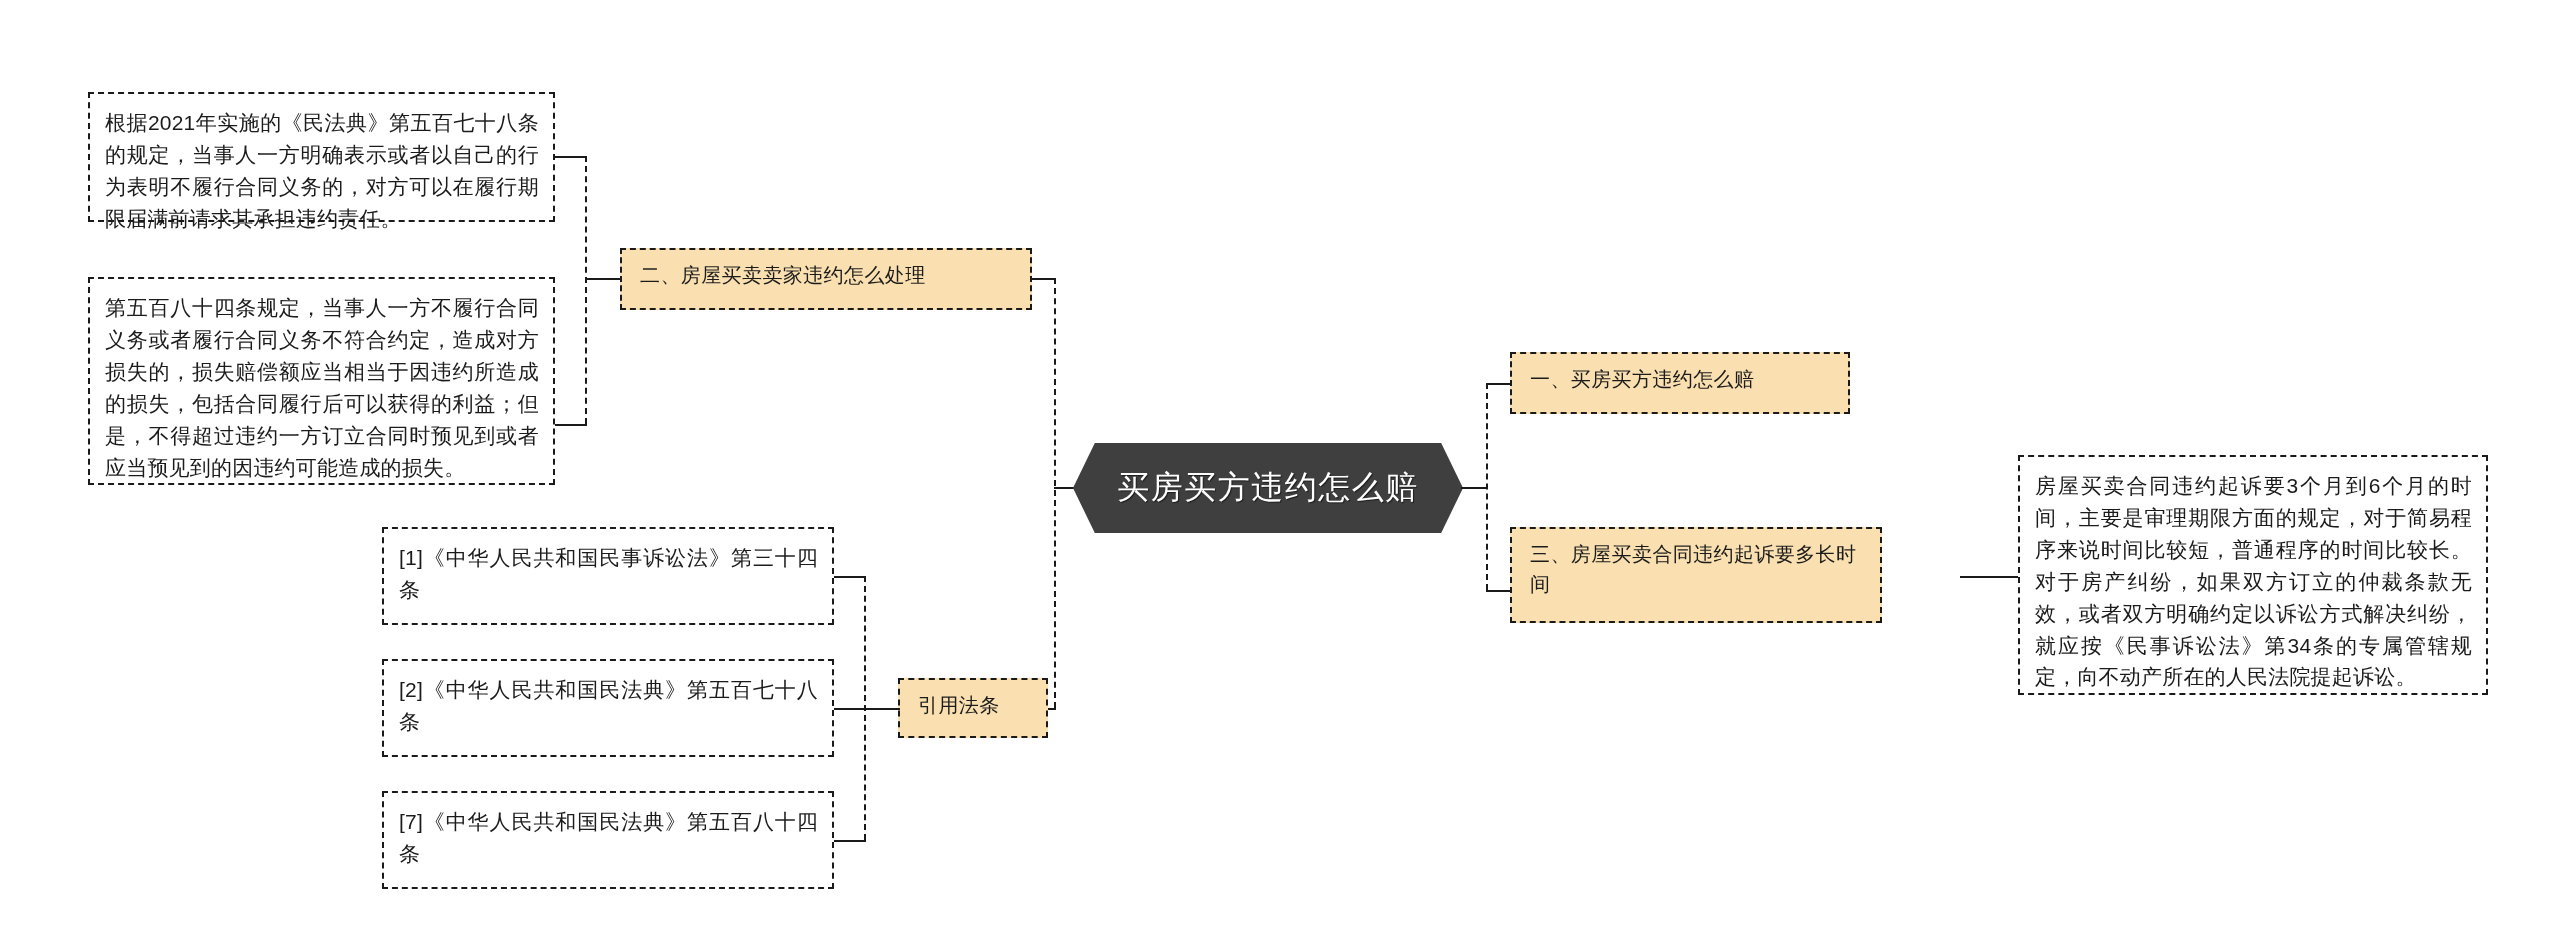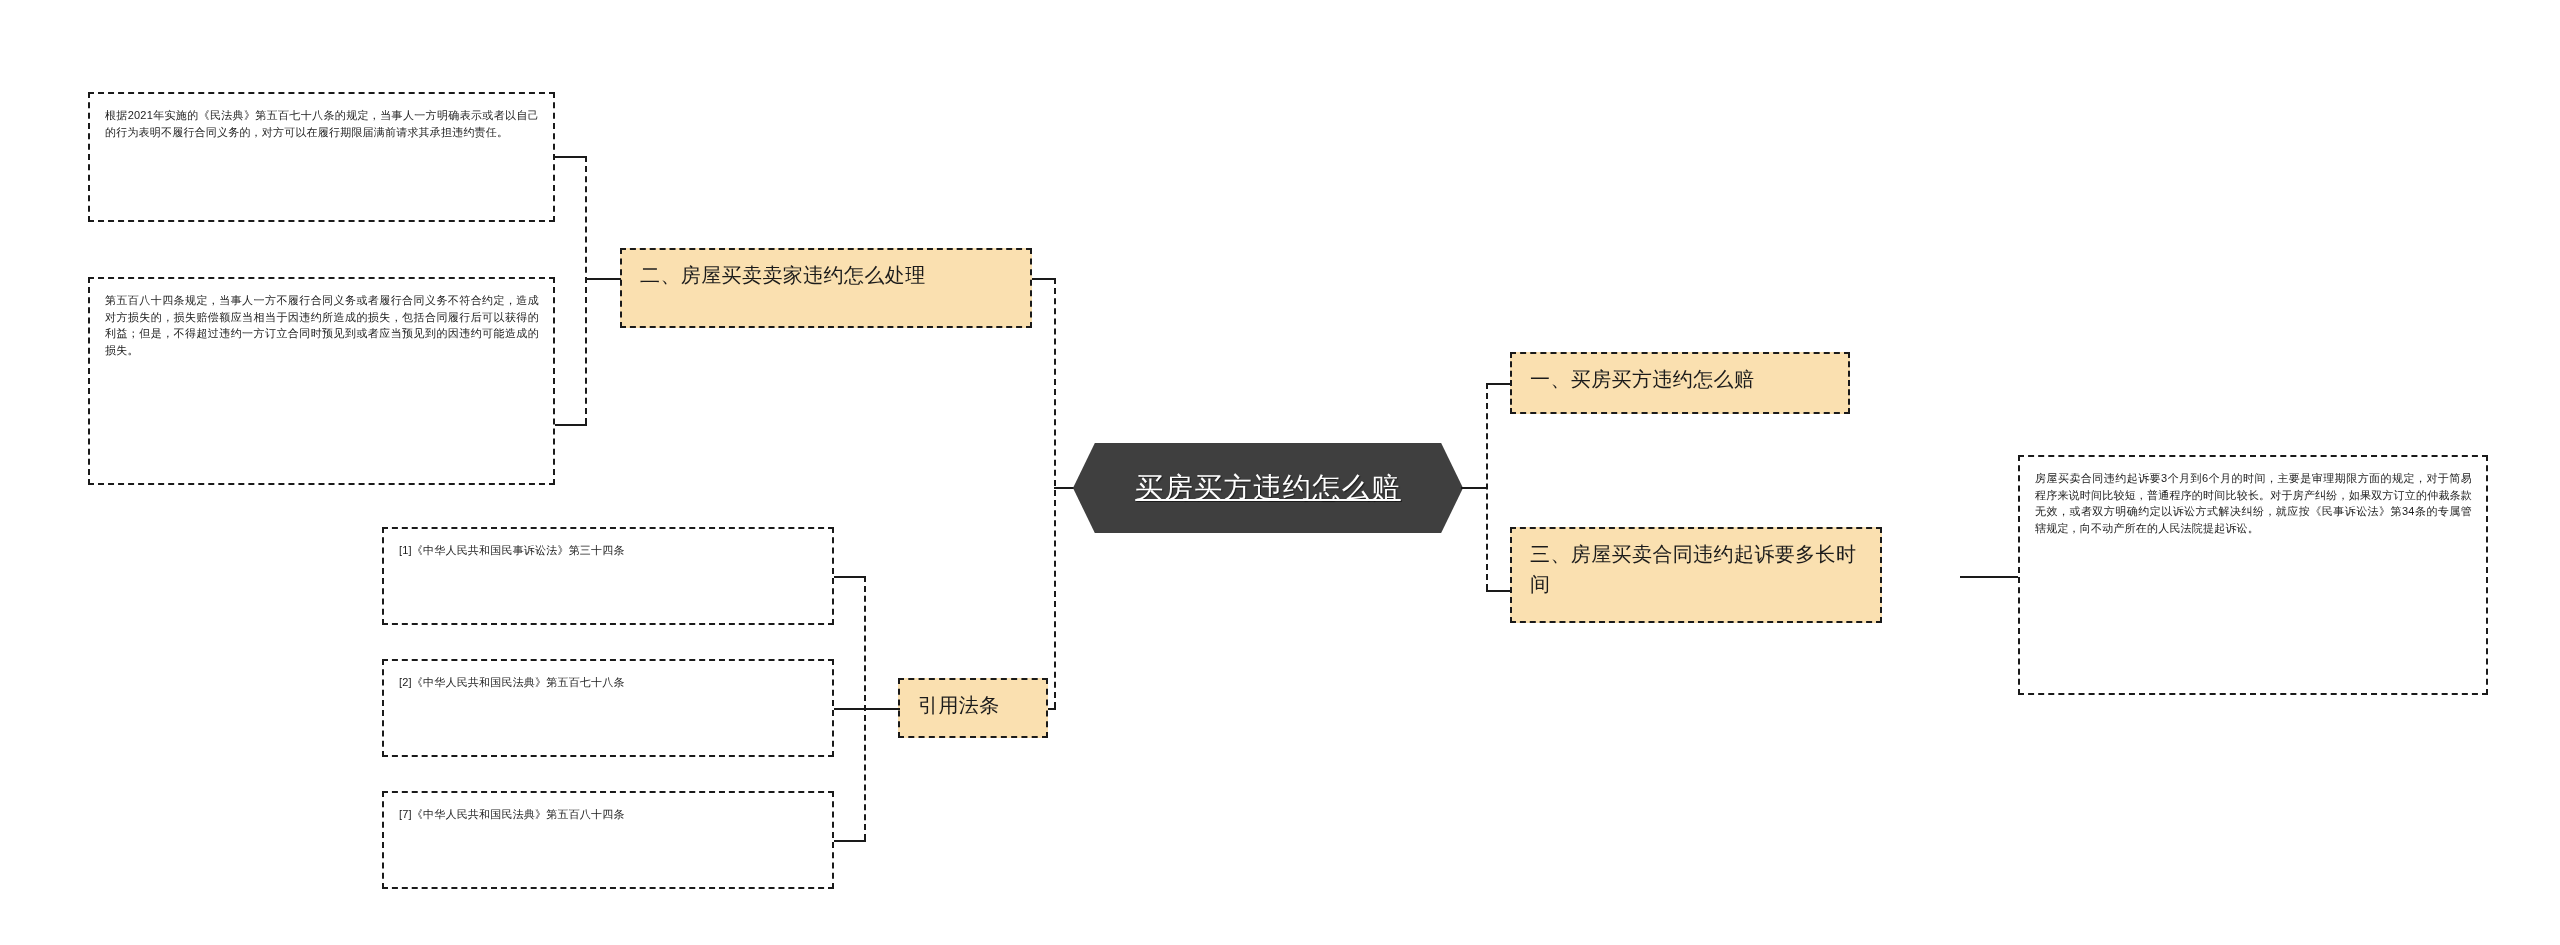--- a/index.html
+++ b/index.html
@@ -21,21 +21,21 @@
   }
   .dashbox{
     border:2px dashed #1a1a1a;
     background:#ffffff;
   }
   .orange{
     border:2px dashed #1a1a1a;
     background:#fae0b0;
   }
   .txt{
-    font-size:11px;
+    font-size:21px;
     letter-spacing:.2px;
     text-align:justify;
     text-justify:inter-ideograph;
   }
   .pad{padding:13px 14px 13px 15px;}
   .orange .lbl{
     font-size:20px;
     letter-spacing:.4px;
     white-space:pre-wrap;
   }
@@ -50,25 +50,24 @@
   #center-node .hexbg{
     position:absolute;inset:0;
     background:#3f3f3f;
     -webkit-clip-path:polygon(5.6% 0,94.4% 0,100% 50%,94.4% 100%,5.6% 100%,0 50%);
             clip-path:polygon(5.6% 0,94.4% 0,100% 50%,94.4% 100%,5.6% 100%,0 50%);
   }
   #center-node .hextext{
     position:absolute;inset:0;
     display:flex;align-items:center;justify-content:center;
     color:#ffffff;
-    font-size:28px;
+    font-size:32px;
     letter-spacing:1.5px;
     font-weight:400;
     text-shadow:1px 1px 1px rgba(0,0,0,.55);
-    text-decoration:underline;
   }
 
   
   .vline{
     position:absolute;
     width:0;
     border-left:2px dashed #1a1a1a;
   }
   .stub{
     position:absolute;
@@ -82,21 +81,21 @@
 <div id="stage">
 
   <div class="vline" style="left:1054px;top:278px;height:430px;"></div>
 
   <div class="stub" style="left:1054px;top:487px;width:22px;"></div>
 
   <div class="stub" style="left:1032px;top:278px;width:24px;"></div>
 
   <div class="stub" style="left:1032px;top:708px;width:24px;"></div>
 
-  <div class="node orange orangepad" style="left:620px;top:248px;width:412px;height:80px;">
+  <div class="node orange orangepad" style="left:620px;top:248px;width:412px;height:62px;">
     <span class="lbl">二、房屋买卖卖家违约怎么处理</span>
   </div>
 
   <div class="vline" style="left:585px;top:156px;height:268px;"></div>
   <div class="stub" style="left:585px;top:278px;width:36px;"></div>
   <div class="stub" style="left:553px;top:156px;width:34px;"></div>
   <div class="stub" style="left:553px;top:424px;width:34px;"></div>
 
   <div class="node dashbox pad txt" style="left:88px;top:92px;width:467px;height:130px;">
     <span>根据2021年实施的《民法典》第五百七十八条的规定，当事人一方明确表示或者以自己的行为表明不履行合同义务的，对方可以在履行期限届满前请求其承担违约责任。</span>

